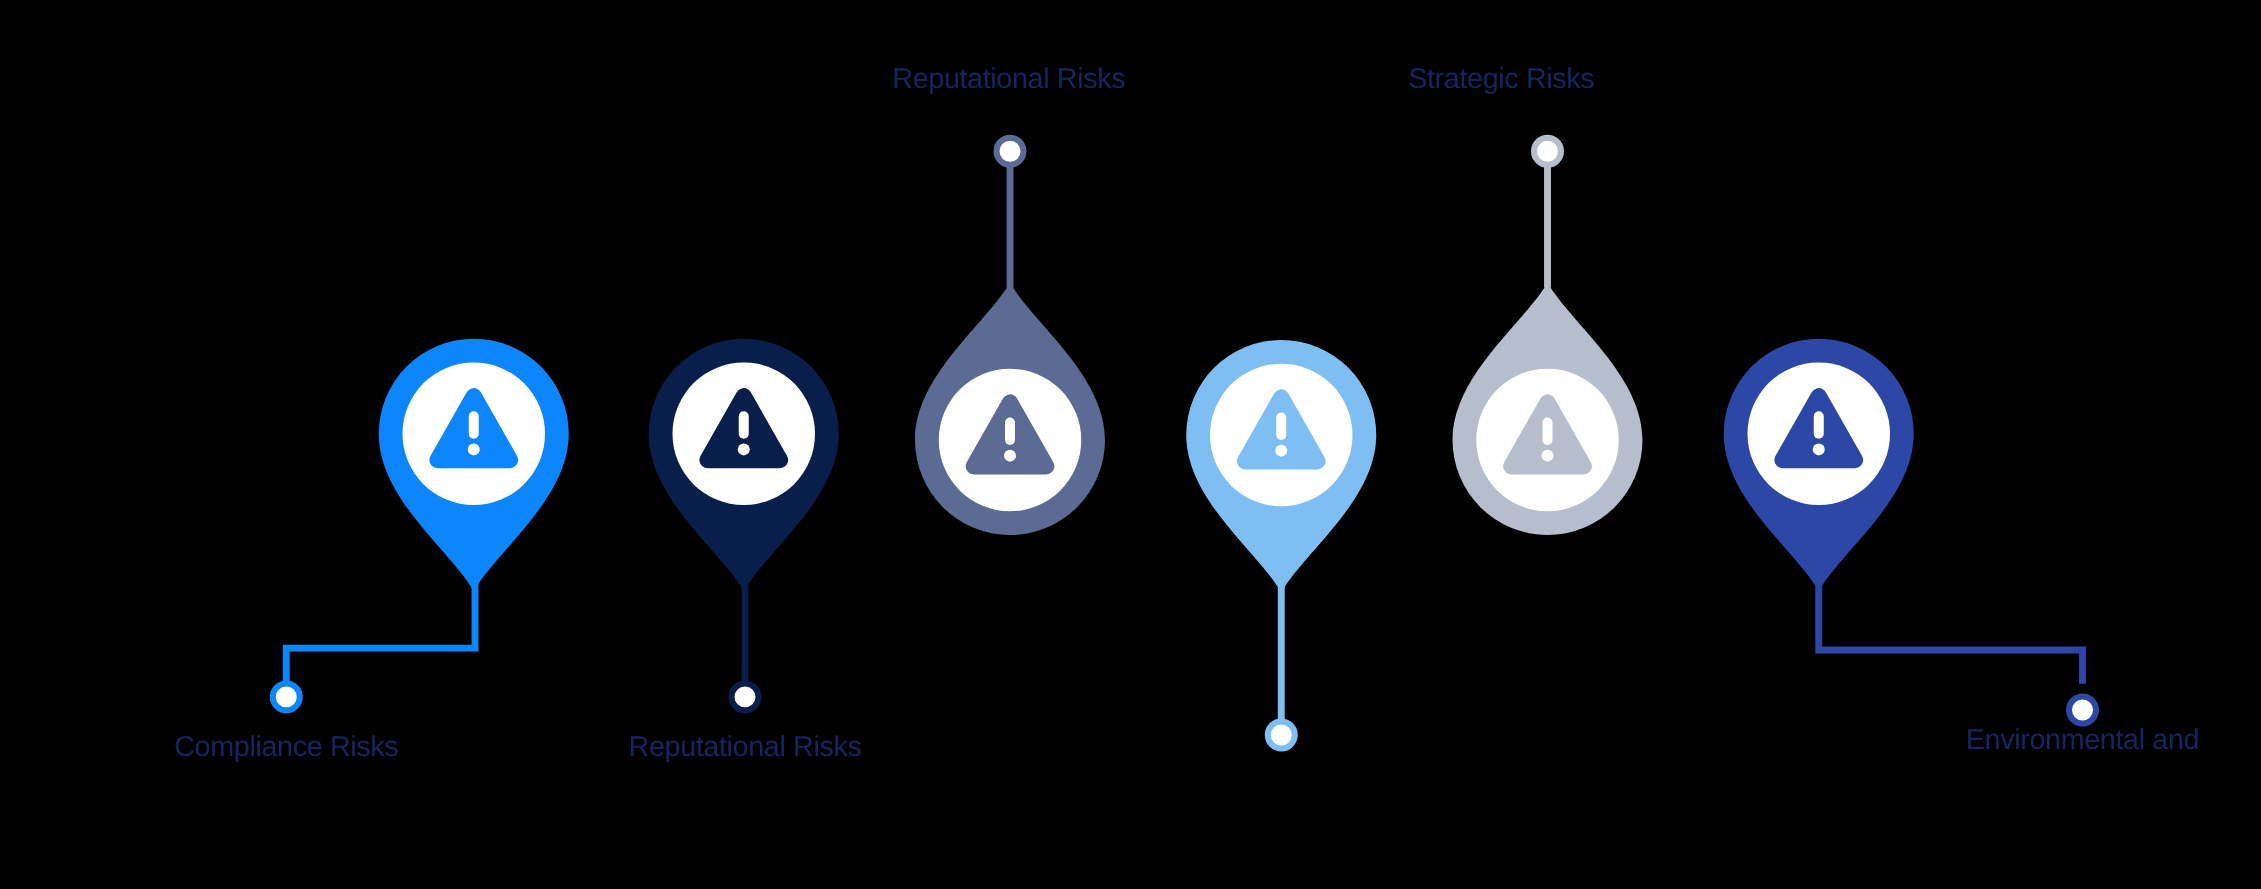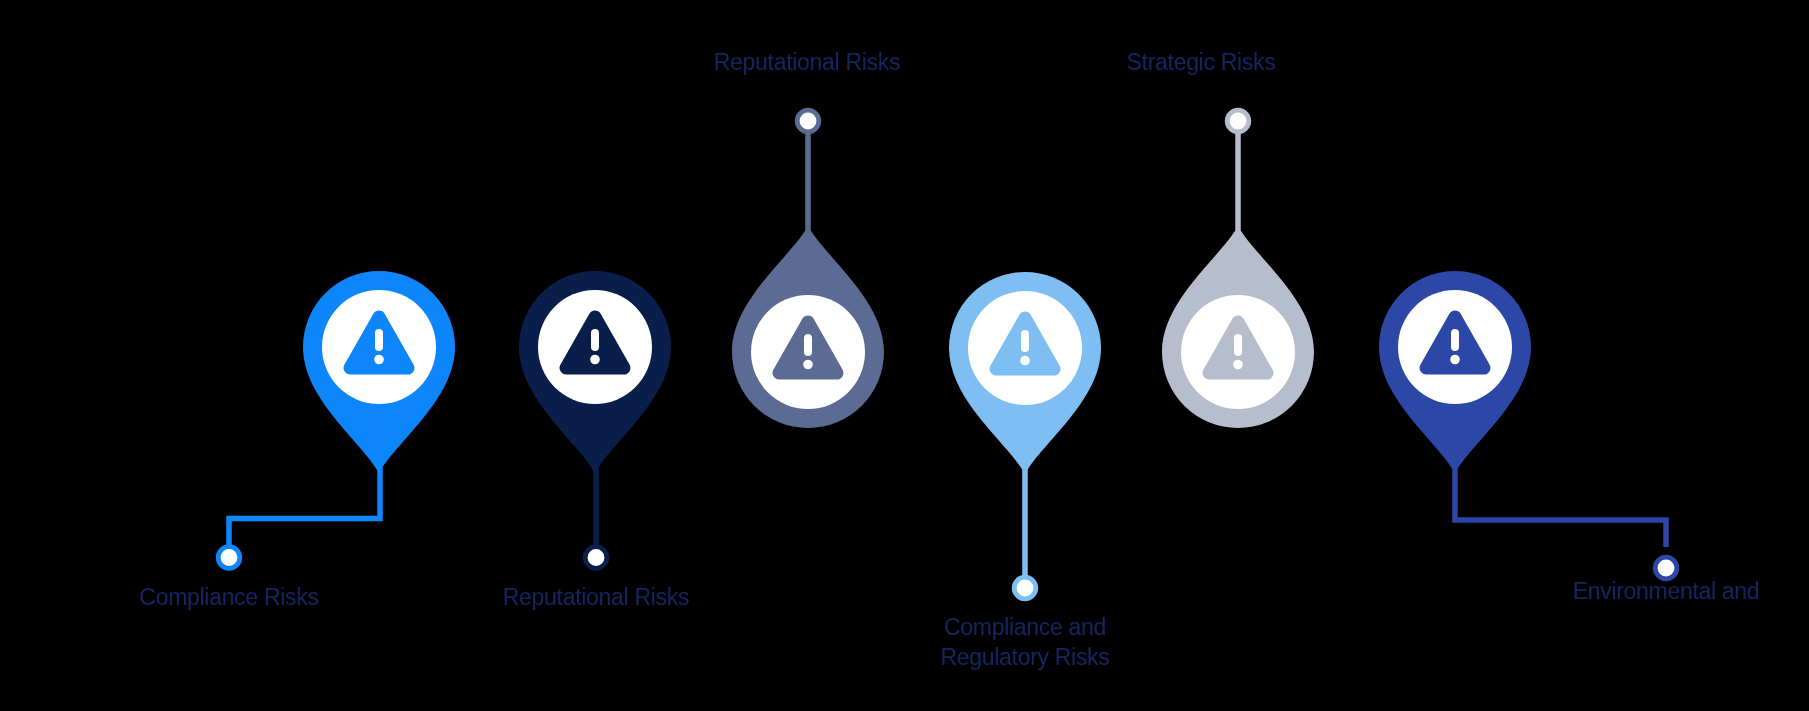--- a/index.html
+++ b/index.html
@@ -110,24 +110,20 @@
   </div>
 
   <div class="label" style="left:596px; top:582px;">
     <div>Reputational Risks</div>
   </div>
 
   <div class="label" style="left:807px; top:47px;">
     <div>Reputational Risks</div>
   </div>
 
-  <div class="label" style="left:1025px; top:612px;">
-    <div>Compliance and</div>
-    <div>Regulatory Risks</div>
-  </div>
 
   <div class="label" style="left:1201px; top:47px;">
     <div>Strategic Risks</div>
   </div>
 
   <div class="label" style="left:1666px; top:576px;">
     <div>Environmental and</div>
   </div>
 
 </div>

